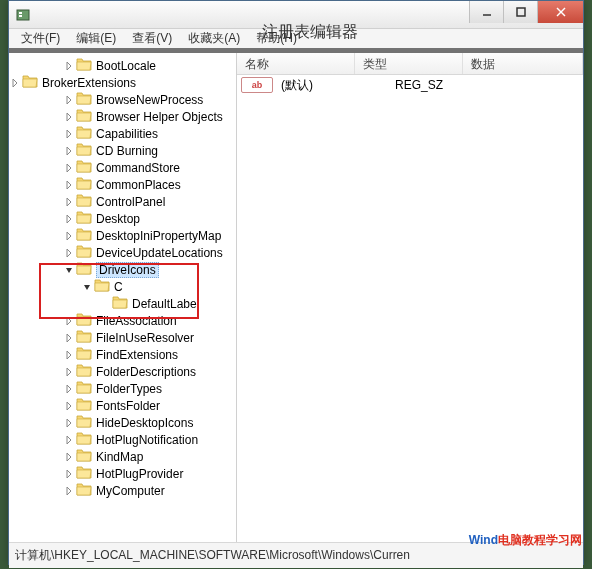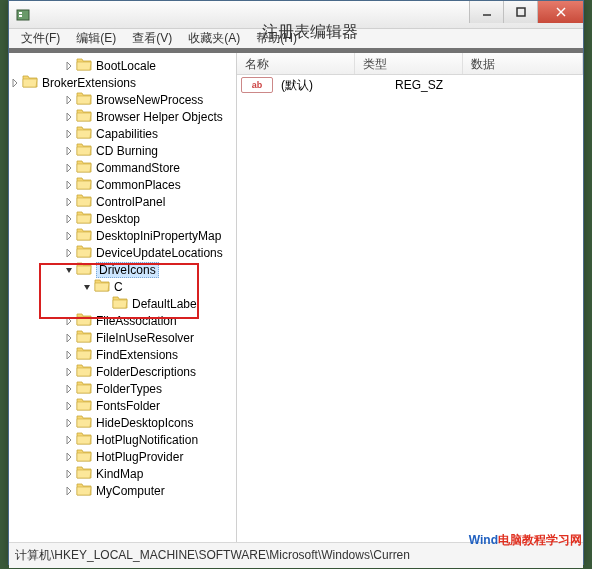--- a/index.html
+++ b/index.html
@@ -361,33 +361,33 @@
           <div class="tree-row" style="padding-left: 54px;">
             <span class="expander">
               <svg viewBox="0 0 8 8">
                 <path d="M2 0 L6 4 L2 8 Z" fill="none" stroke="#888" stroke-width="1"></path>
               </svg>
             </span>
             <span><svg class="folder-icon" viewBox="0 0 16 14">
                 <path d="M1 3 L1 13 L15 13 L15 4 L7 4 L6 2 L1 2 Z" fill="#f7d774" stroke="#c9a83a" stroke-width="0.8"></path>
                 <path d="M1 5 L15 5 L14 13 L1 13 Z" fill="#fce79a" stroke="#c9a83a" stroke-width="0.6"></path>
               </svg></span>
+            <span class="tree-label">KindMap</span>
+          </div>
+          <div class="tree-row" style="padding-left: 54px;">
+            <span class="expander">
+              <svg viewBox="0 0 8 8">
+                <path d="M2 0 L6 4 L2 8 Z" fill="none" stroke="#888" stroke-width="1"></path>
+              </svg>
+            </span>
+            <span><svg class="folder-icon" viewBox="0 0 16 14">
+                <path d="M1 3 L1 13 L15 13 L15 4 L7 4 L6 2 L1 2 Z" fill="#f7d774" stroke="#c9a83a" stroke-width="0.8"></path>
+                <path d="M1 5 L15 5 L14 13 L1 13 Z" fill="#fce79a" stroke="#c9a83a" stroke-width="0.6"></path>
+              </svg></span>
             <span class="tree-label">HotPlugProvider</span>
-          </div>
-          <div class="tree-row" style="padding-left: 54px;">
-            <span class="expander">
-              <svg viewBox="0 0 8 8">
-                <path d="M2 0 L6 4 L2 8 Z" fill="none" stroke="#888" stroke-width="1"></path>
-              </svg>
-            </span>
-            <span><svg class="folder-icon" viewBox="0 0 16 14">
-                <path d="M1 3 L1 13 L15 13 L15 4 L7 4 L6 2 L1 2 Z" fill="#f7d774" stroke="#c9a83a" stroke-width="0.8"></path>
-                <path d="M1 5 L15 5 L14 13 L1 13 Z" fill="#fce79a" stroke="#c9a83a" stroke-width="0.6"></path>
-              </svg></span>
-            <span class="tree-label">KindMap</span>
           </div>
           <div class="tree-row" style="padding-left: 54px;">
             <span class="expander">
               <svg viewBox="0 0 8 8">
                 <path d="M2 0 L6 4 L2 8 Z" fill="none" stroke="#888" stroke-width="1"></path>
               </svg>
             </span>
             <span><svg class="folder-icon" viewBox="0 0 16 14">
                 <path d="M1 3 L1 13 L15 13 L15 4 L7 4 L6 2 L1 2 Z" fill="#f7d774" stroke="#c9a83a" stroke-width="0.8"></path>
                 <path d="M1 5 L15 5 L14 13 L1 13 Z" fill="#fce79a" stroke="#c9a83a" stroke-width="0.6"></path>

